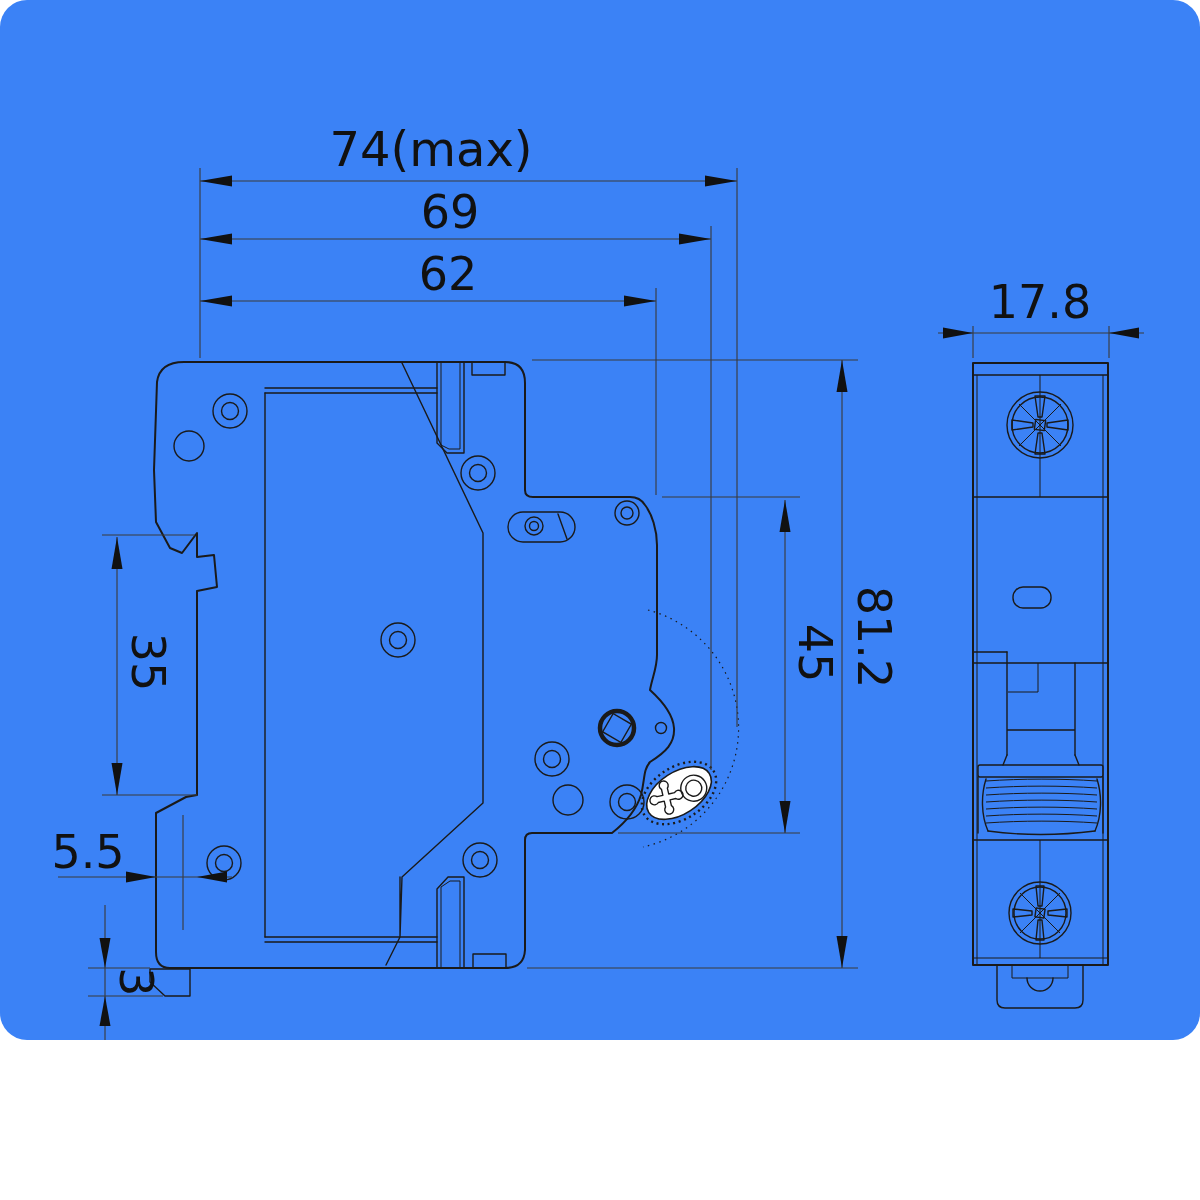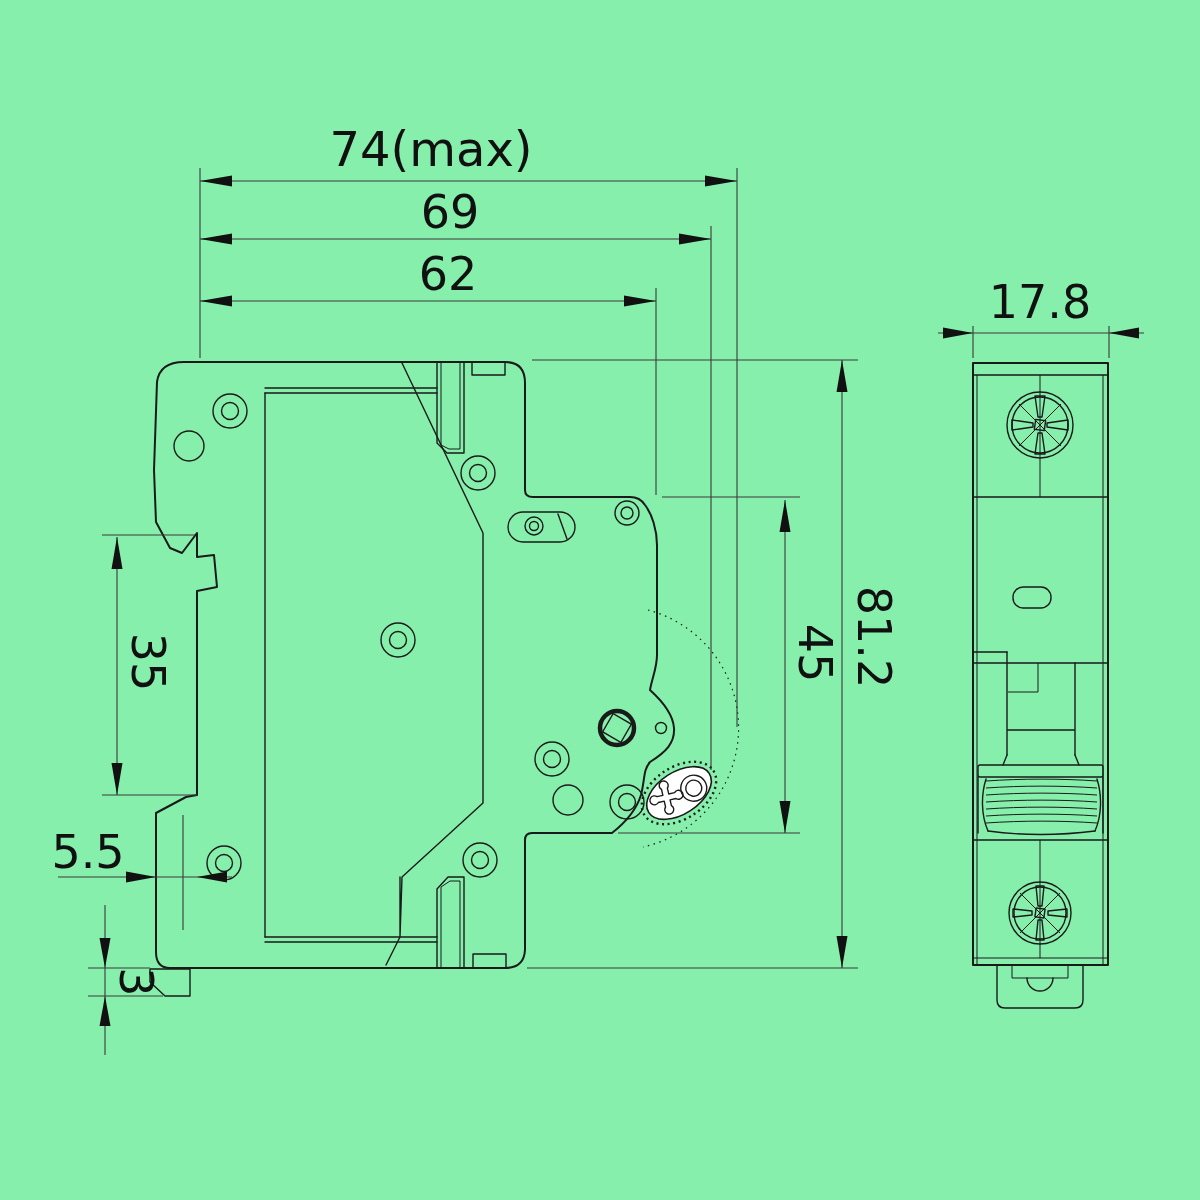--- a/index.html
+++ b/index.html
@@ -1,17 +1,17 @@
 <!DOCTYPE html>
 <html><head>
 <meta charset="utf-8">
 <style>
   html,body{margin:0;padding:0;background:#fff;}
-  .stage{width:1200px;height:1200px;position:relative;background:#86efac;
-         font-family:"DejaVu Sans","Liberation Sans",sans-serif;}
+  .stage{width:1200px;height:1040px;position:relative;background:#3b82f6;
+         font-family:"DejaVu Sans","Liberation Sans",sans-serif;border-radius:27px;}
   svg{display:block;}
   .body-line{fill:none;stroke:#1a1a1a;stroke-width:2;stroke-linejoin:round;stroke-linecap:round;}
   .detail-line{fill:none;stroke:#1a1a1a;stroke-width:1.4;stroke-linejoin:round;stroke-linecap:round;}
   .thin-line{fill:none;stroke:#1a1a1a;stroke-width:1;}
   .dim-line{fill:none;stroke:#3a3a3a;stroke-width:1.1;}
   .arrow{fill:#111;stroke:none;}
   .dim-text{fill:#111;font-size:46px;}
   .dim-text-big{fill:#111;font-size:48px;}
   .dotted{fill:none;stroke:#1a1a1a;stroke-width:1.2;stroke-dasharray:1.5 4.5;}
   .teeth{fill:none;stroke:#1a1a1a;stroke-width:2.4;stroke-dasharray:2 3.6;}

